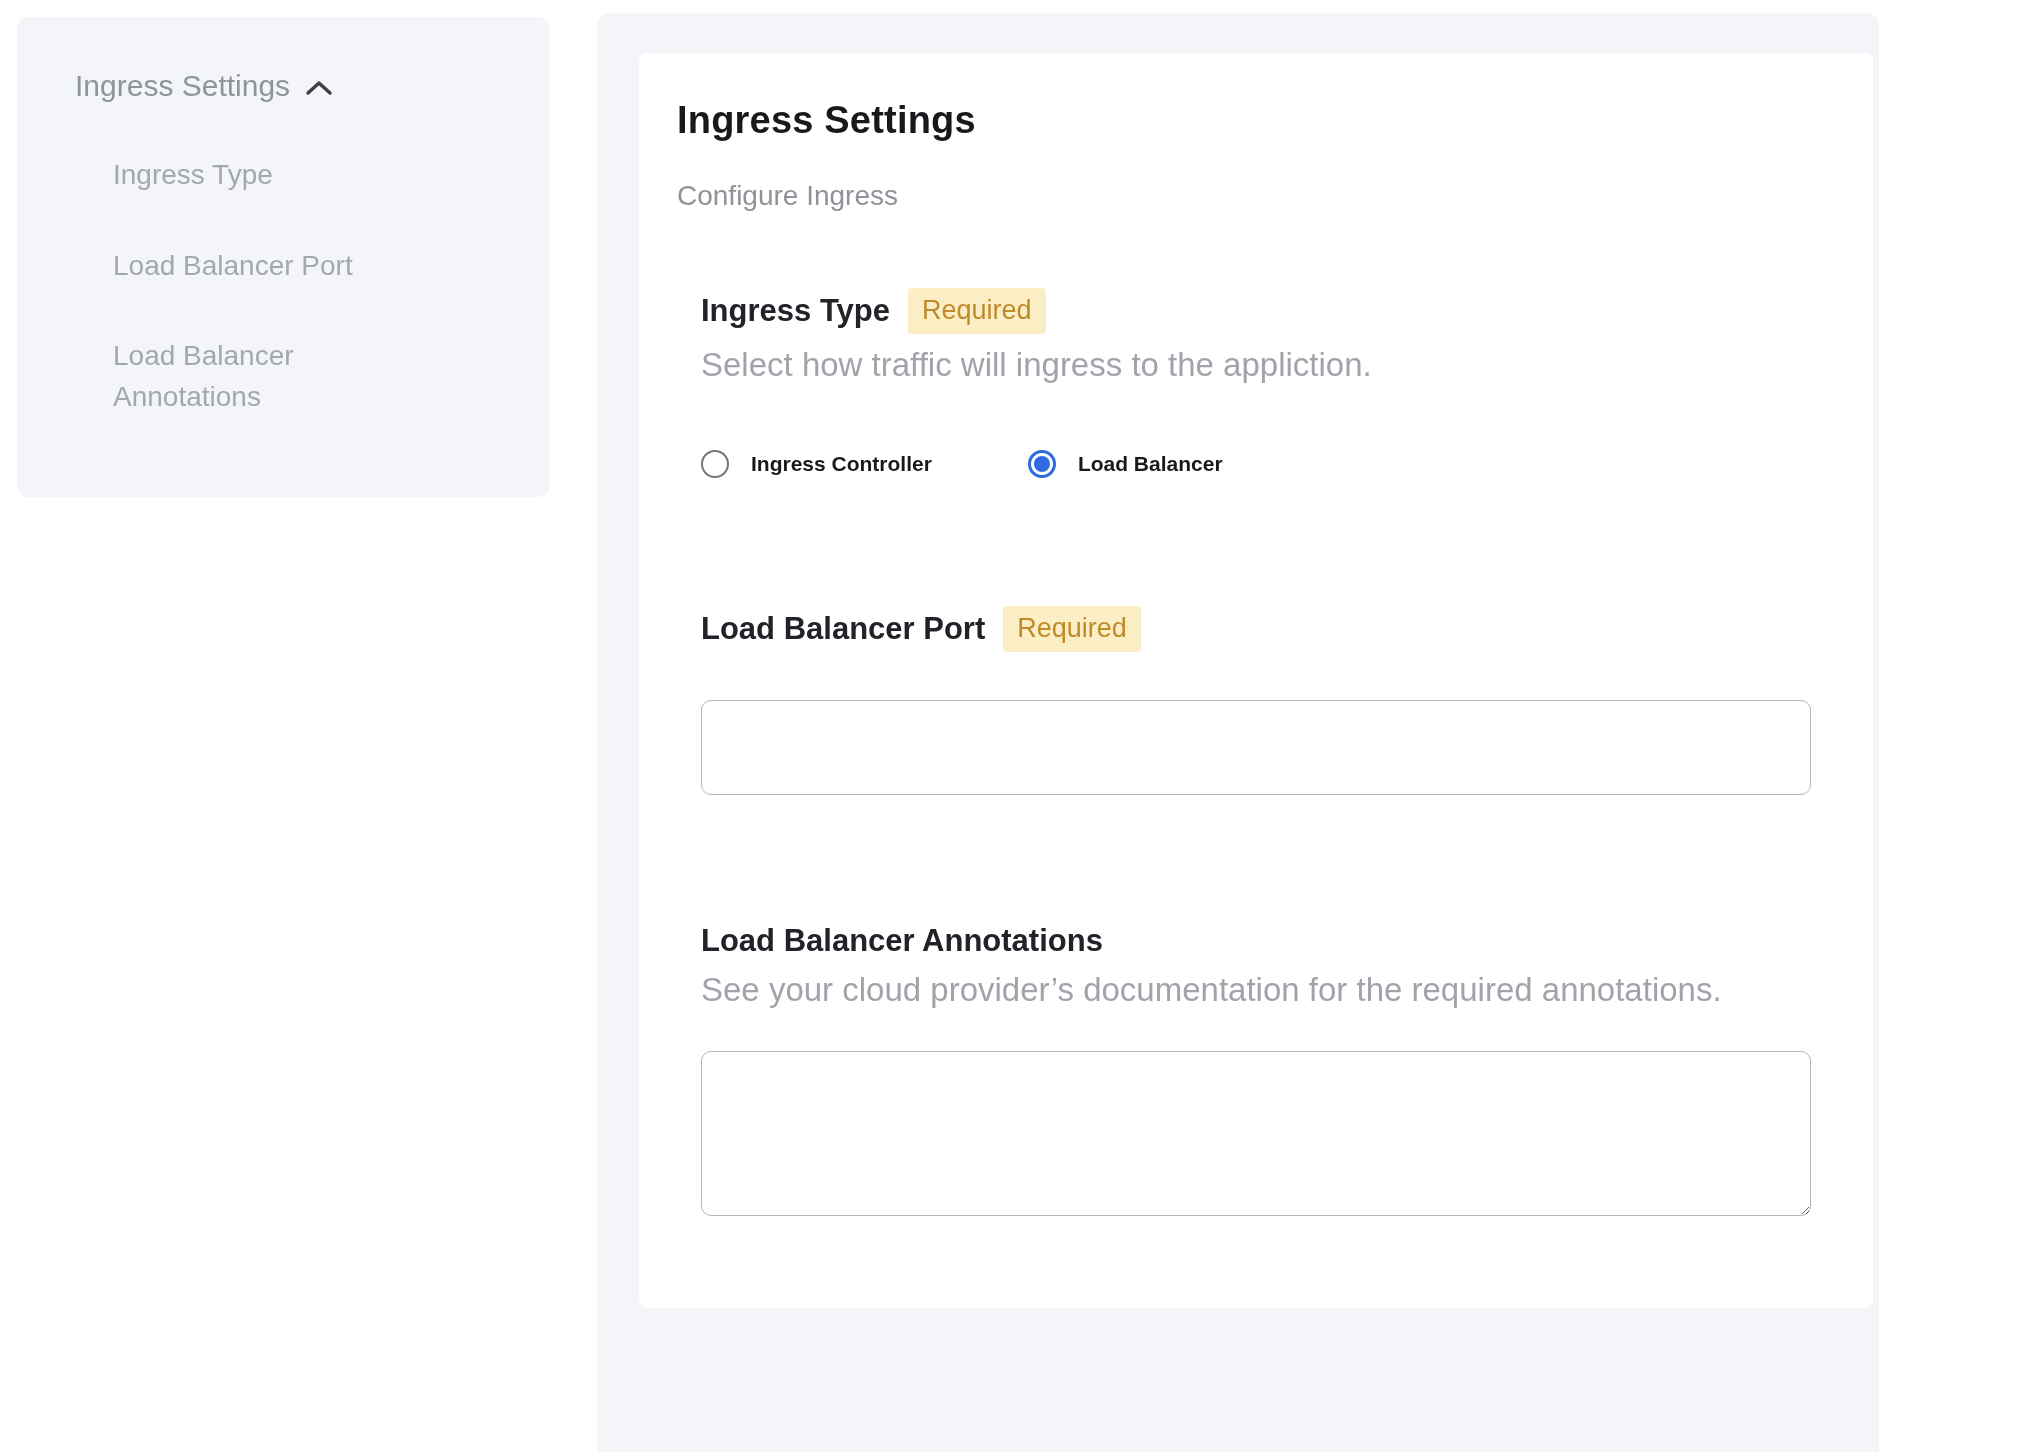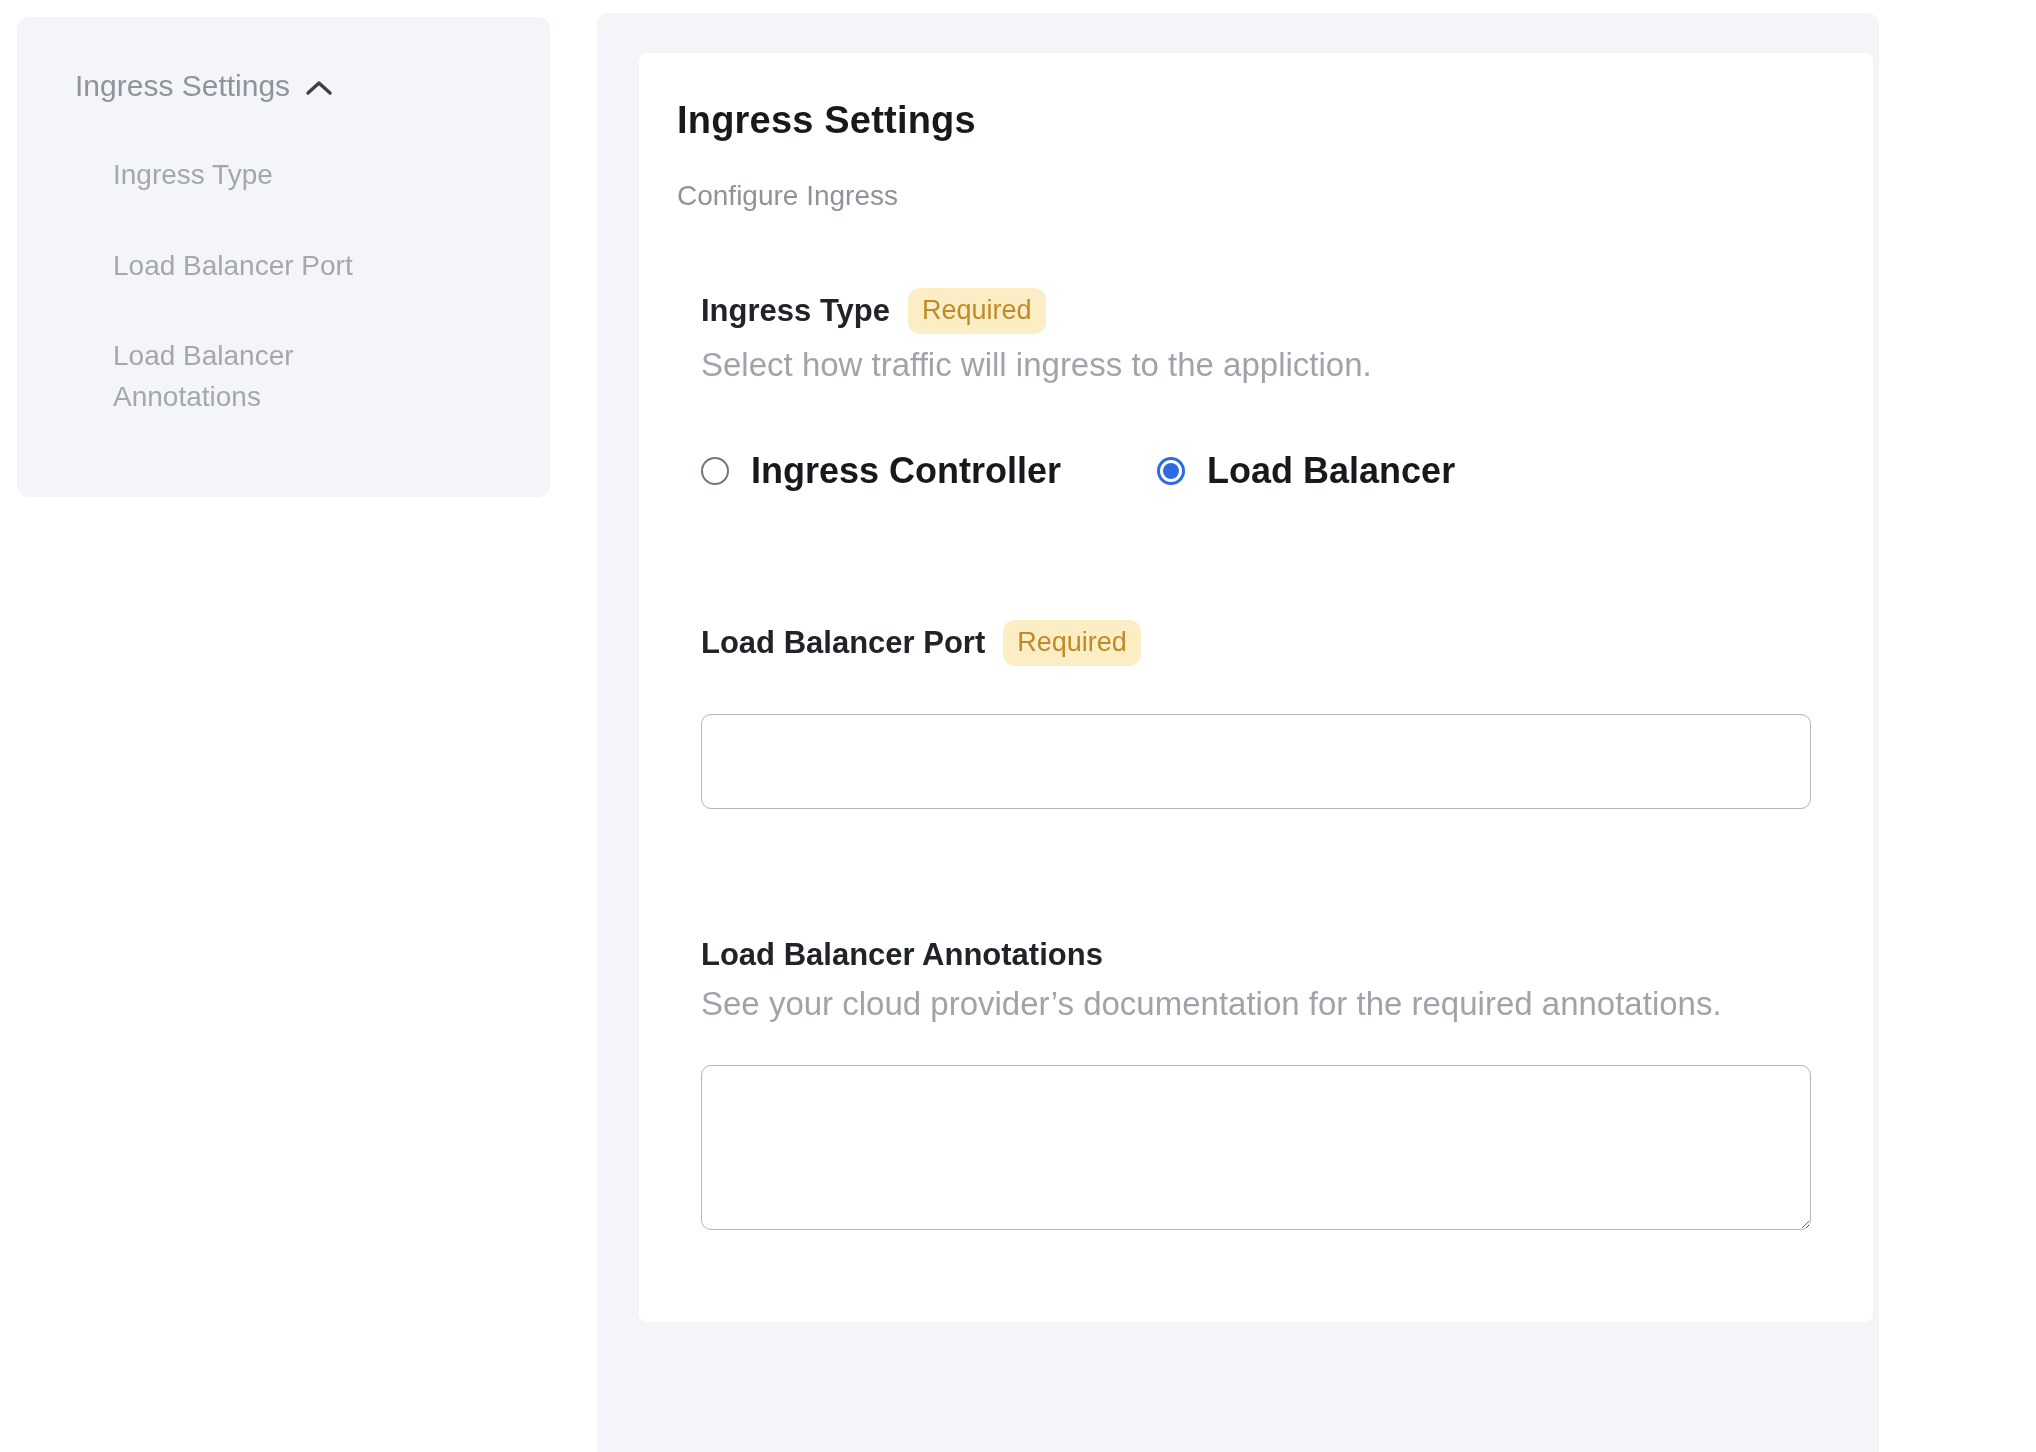--- a/index.html
+++ b/index.html
@@ -76,21 +76,21 @@
   .section-head { display: flex; align-items: center; gap: 18px; }
   .section-head h2 {
     margin: 0;
     font-size: 31px;
     font-weight: 700;
     color: #202327;
   }
   .badge {
     display: inline-block;
     padding: 7px 14px 8px 14px;
-    border-radius: 12px;
+    border-radius: 4px;
     font-size: 27px;
   }
   .desc {
     margin: 12px 0 0 0;
     font-size: 33px;
     color: #a0a4aa;
   }
   .radio-row { margin-top: 66px; display: flex; align-items: center; gap: 96px; }
   .radio-option { display: flex; align-items: center; gap: 22px; cursor: pointer; }
   .radio {
@@ -103,21 +103,21 @@
     justify-content: center;
     flex: 0 0 auto;
   }
   .radio.selected { border-color: #2e6be2; border-width: 3px; }
   .radio.selected::after {
     content: "";
     width: 16px; height: 16px;
     border-radius: 50%;
     background: #2e6be2;
   }
-  .radio-label { font-size: 36px; font-weight: 600; color: #17191c; }
+  .radio-label { font-size: 21px; font-weight: 600; color: #17191c; }
 
   .section-port { margin-top: 128px; }
   .text-input {
     margin-top: 48px;
     width: 100%;
     height: 95px;
     border: 1px solid #b3b5b8;
     border-radius: 10px;
     background: #ffffff;
     font-size: 28px;

